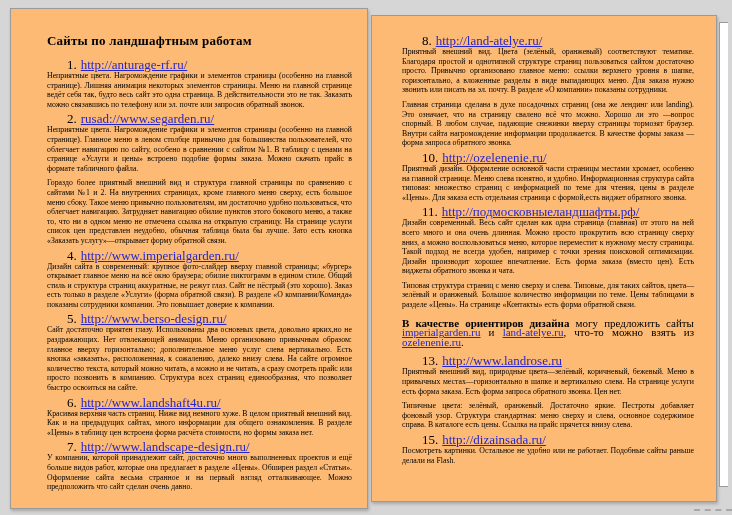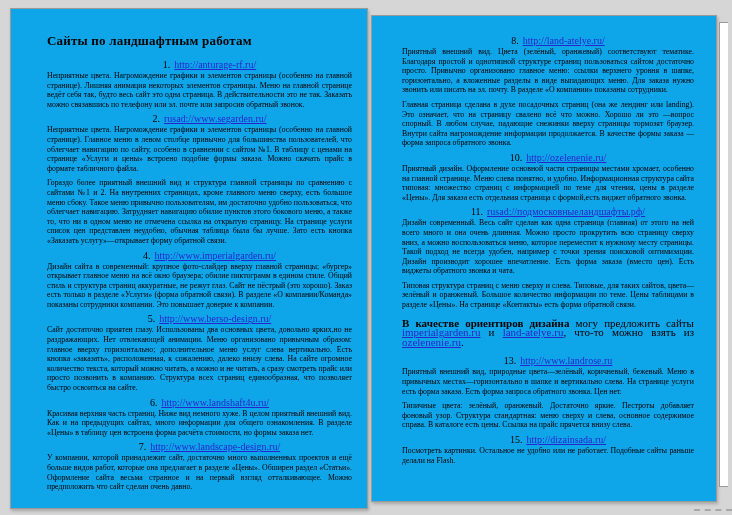--- a/index.html
+++ b/index.html
@@ -4,42 +4,42 @@
 <style>
   html,body{margin:0;padding:0;}
   body{
     width:732px;height:515px;overflow:hidden;
     background:#d6d6d6;
     font-family:"Liberation Serif","DejaVu Serif",serif;
     color:#000;
   }
   .canvas{position:relative;width:732px;height:515px;}
   .page{
-    position:absolute;background:#0ea5e9;
+    position:absolute;background:#fdba74;
     border:1px solid #9a9a9a;
     box-shadow:1px 2px 3px rgba(0,0,0,0.22);
     box-sizing:border-box;overflow:hidden;
   }
   .page-left{left:10px;top:8px;width:358px;height:501px;padding:24px 15px 14px 36px;}
   .page-right{left:371px;top:15px;width:346px;height:487px;padding:20px 22px 14px 30px;}
   .page-sliver{
     position:absolute;left:719px;top:22px;width:9px;height:465px;
     background:#ffffff;border:1px solid #9a9a9a;border-right:none;box-sizing:border-box;
   }
   .dash-strip{
     position:absolute;left:694px;top:509px;width:38px;height:0;
     border-top:2px dashed #a8a8a8;
   }
   h1.doc-title{
     font-size:13px;line-height:15px;font-weight:bold;
     margin:0 0 12px 0;letter-spacing:0.2px;
   }
   .item{margin:0 0 5px 0;}
   .item-head{
-    padding-left:20px;font-size:10px;line-height:10px;white-space:nowrap;text-align:center;
+    padding-left:20px;font-size:13px;line-height:10px;white-space:nowrap;
   }
   .num{display:inline-block;margin-right:4px;}
   a.url{color:#2626cc;text-decoration:underline;cursor:pointer;}
   .item-text{
     font-size:7.8px;line-height:9.6px;text-align:justify;
     margin-top:1px;
   }
   .note{
     font-size:11px;line-height:9.6px;text-align:justify;
     margin:9px 0 9px 0;
@@ -98,21 +98,21 @@
           <div class="item-text">Приятный внешний вид. Цвета (зелёный, оранжевый) соответствуют тематике. Благодаря простой и однотипной структуре страниц пользоваться сайтом достаточно просто. Привычно организовано главное меню: ссылки верхнего уровня в шапке, горизонтально, а вложенные разделы в виде выпадающих меню. Для заказа нужно звонить или писать на эл. почту. В разделе «О компании» показаны сотрудники.</div>
         </div>
         <div class="item">
           <div class="item-text">Главная страница сделана в духе посадочных страниц (она же лендинг или landing). Это означает, что на страницу свалено всё что можно. Хорошо ли это —вопрос спорный. В любом случае, падающие снежинки вверху страницы тормозят браузер. Внутри сайта нагромождение информации продолжается. В качестве формы заказа — форма запроса обратного звонка.</div>
         </div>
         <div class="item">
           <div class="item-head"><span class="num">10.</span><a class="url" href="#">http://ozelenenie.ru/</a></div>
           <div class="item-text">Приятный дизайн. Оформление основной части страницы местами хромает, особенно на главной странице. Меню слева понятно, и удобно. Информационная структура сайта типовая: множество страниц с информацией по теме для чтения, цены в разделе «Цены». Для заказа есть отдельная страница с формой,есть виджет обратного звонка.</div>
         </div>
         <div class="item">
-          <div class="item-head"><span class="num">11.</span><a class="url" href="#">rusad://подмосковныеландшафты.рф/</a></div>
+          <div class="item-head"><span class="num">11.</span><a class="url" href="#">http://подмосковныеландшафты.рф/</a></div>
           <div class="item-text">Дизайн современный. Весь сайт сделан как одна страница (главная) от этого на ней всего много и она очень длинная. Можно просто прокрутить всю страницу сверху вниз, а можно воспользоваться меню, которое переместит к нужному месту страницы. Такой подход не всегда удобен, например с точки зрения поисковой оптимизации. Дизайн производит хорошее впечатление. Есть форма заказа (вместо цен). Есть виджеты обратного звонка и чата.</div>
         </div>
         <div class="item">
           <div class="item-text">Типовая структура страниц с меню сверху и слева. Типовые, для таких сайтов, цвета—зелёный и оранжевый. Большое количество информации по теме. Цены таблицами в разделе «Цены». На странице «Контакты» есть форма обратной связи.</div>
         </div>
       </div>
     <p class="note" id="note"><span class="seg-bold">В качестве ориентиров дизайна</span><span class="seg-plain"> могу предложить сайты </span><a class="url" href="#">imperialgarden.ru</a><span class="seg-plain"> и </span><a class="url" href="#">land-atelye.ru</a><span class="seg-plain">, что-то можно взять из </span><a class="url" href="#">ozelenenie.ru</a><span class="seg-plain">.</span></p>
     <div id="page2-list-bottom">
         <div class="item">
           <div class="item-head"><span class="num">13.</span><a class="url" href="#">http://www.landrose.ru</a></div>

